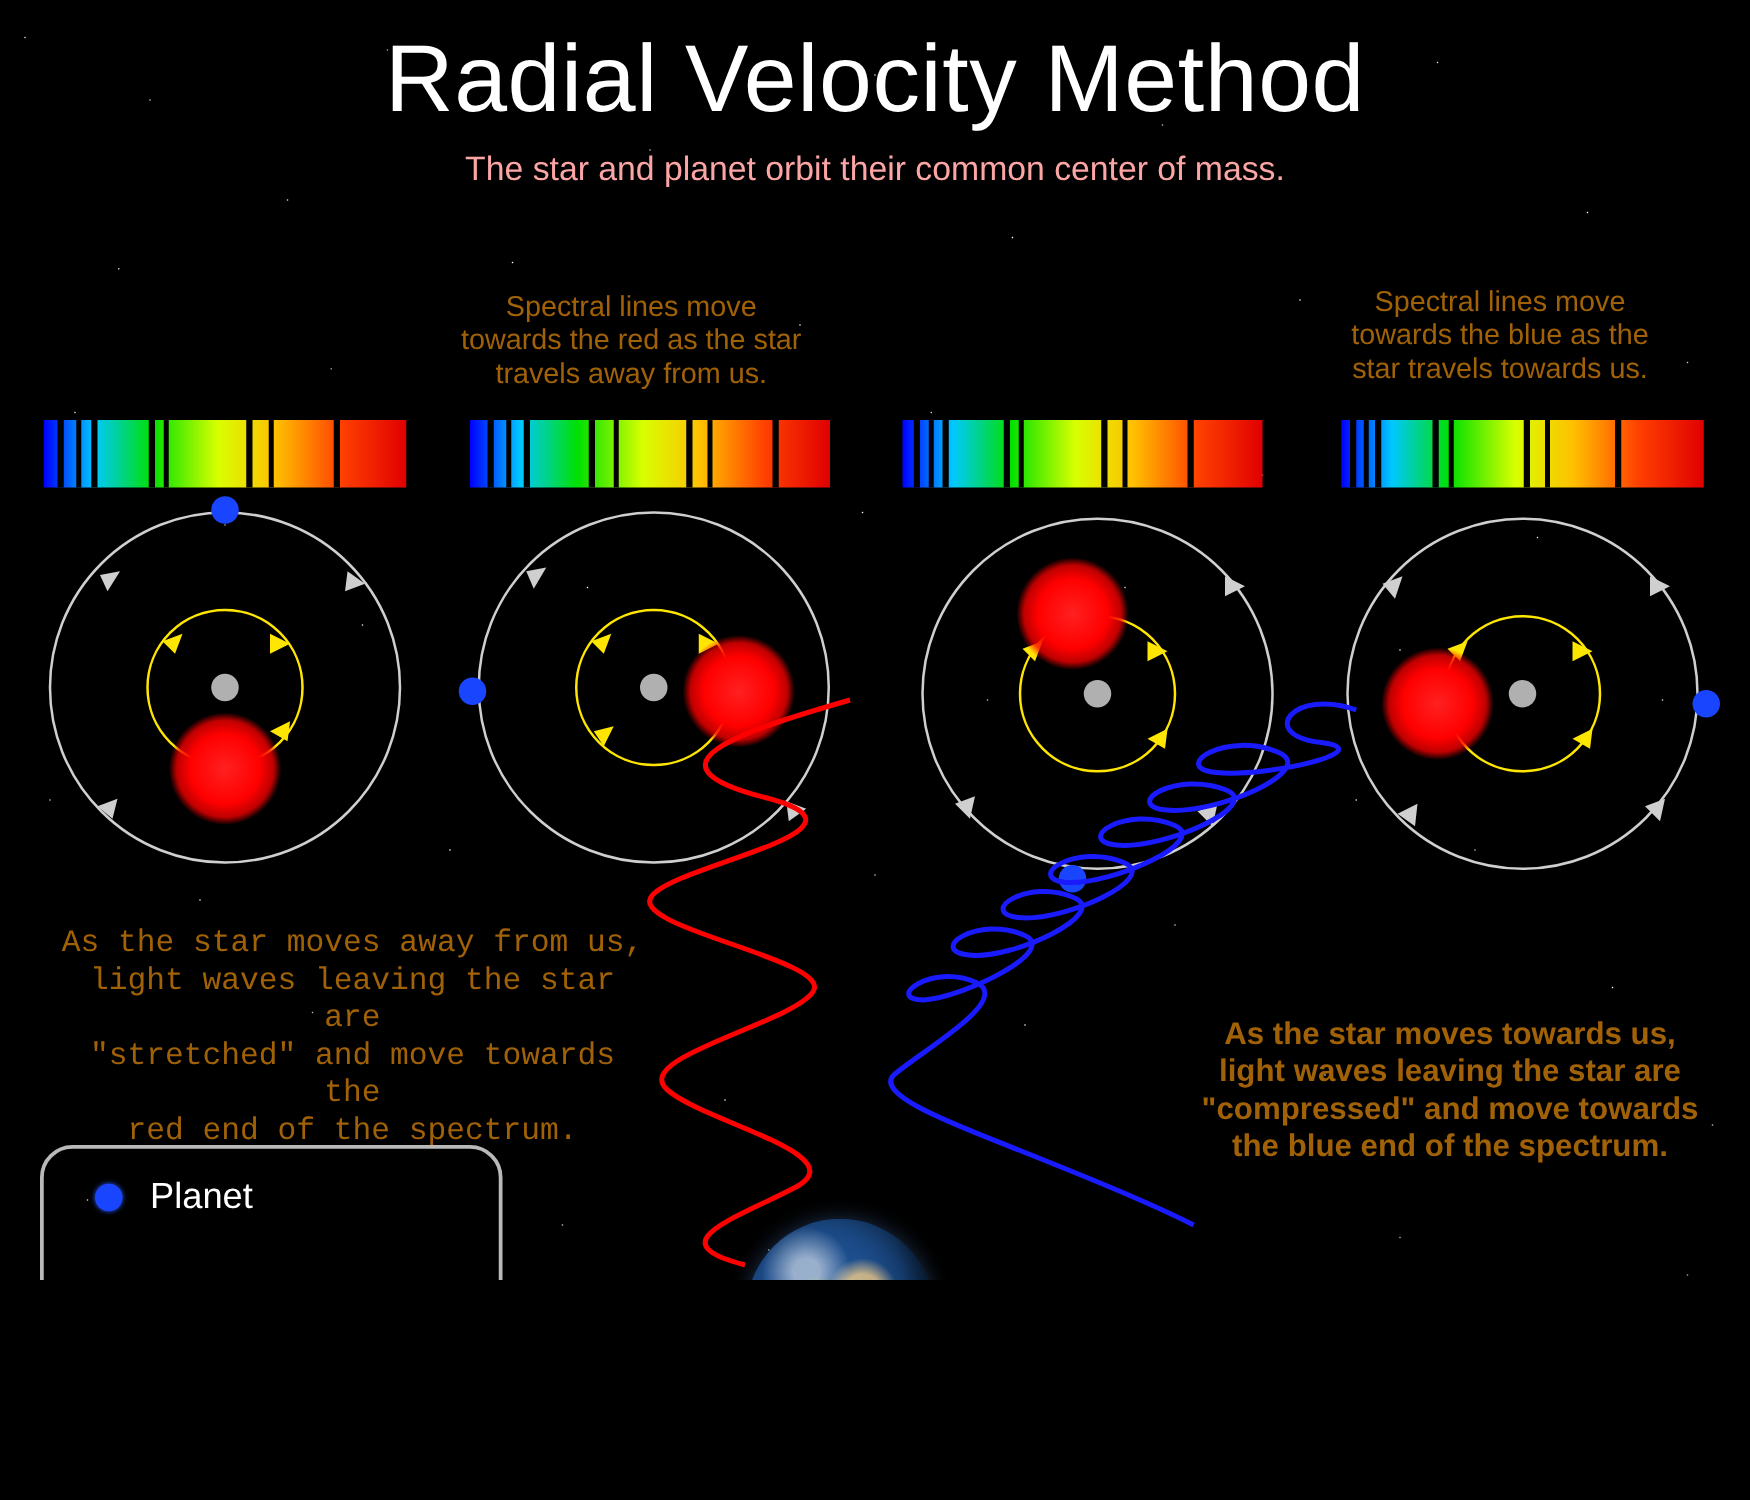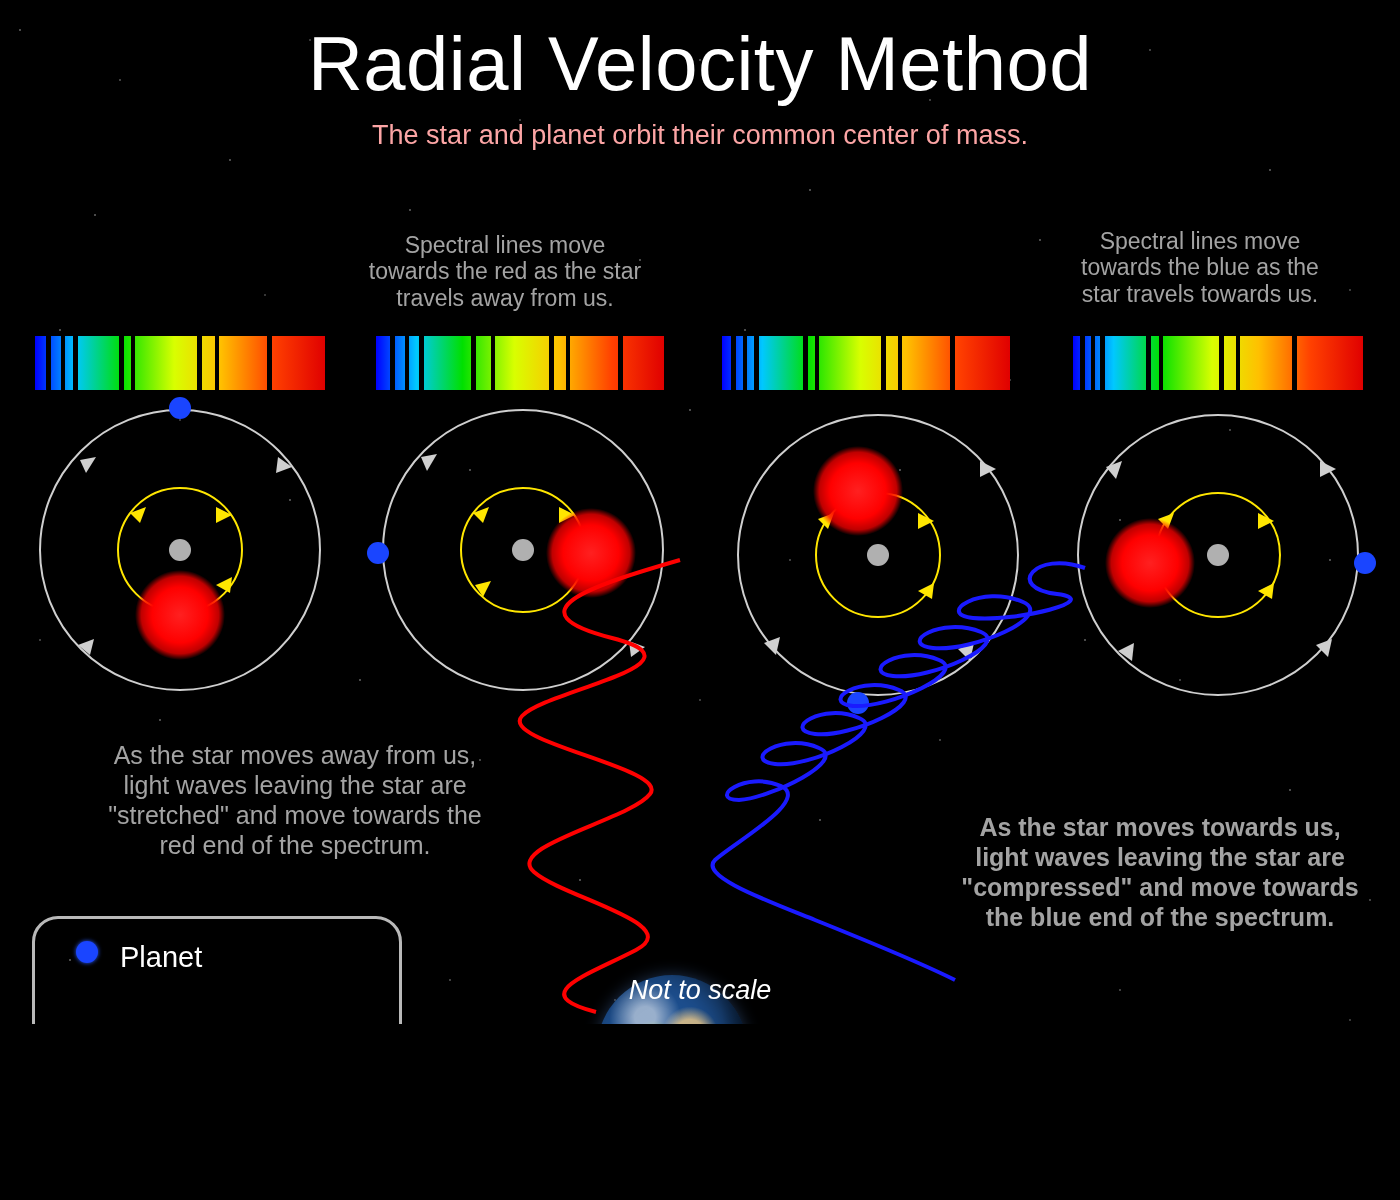--- a/index.html
+++ b/index.html
@@ -94,21 +94,21 @@
     top: 120px;
     text-align: center;
     font-size: 27px;
     color: #fca5a5;
   }
   .caption {
     position: absolute;
     text-align: center;
     font-size: 23px;
     line-height: 1.15;
-    color: #a3a3a3;
+    color: #a16207;
     white-space: pre-line;
   }
   .caption.big {
     font-size: 25px;
     line-height: 1.2;
   }
   .spectrum {
     position: absolute;
     height: 54px;
     border: 0;
@@ -120,20 +120,21 @@
     top: 916px;
     width: 370px;
     height: 230px;
     border: 3px solid #b9b9b9;
     border-radius: 26px;
     box-sizing: border-box;
   }
   .legend-row {
     position: absolute;
     display: flex;
+    align-items: center;
     gap: 22px;
     left: 26px;
     padding-left: 15px;
   }
   .legend-label {
     font-size: 29px;
     color: #fff;
   }
   .dot-planet {
     width: 22px; height: 22px; border-radius: 50%;
@@ -333,21 +334,21 @@
              C 230 54, 276 24, 318 42 C 350 56, 268 92, 228 88
              C 192 84, 236 56, 276 72 C 306 84, 226 120, 188 116
              C 154 112, 196 84, 234 100 C 264 112, 186 148, 148 146
              C 114 142, 156 114, 194 130 C 224 142, 146 178, 110 174
              C 76 170, 118 142, 154 158 C 184 170, 106 208, 70 204
              C 36 200, 78 172, 114 188 C 144 200, 66 238, 34 240
              C 2 240, 40 210, 76 226 C 106 240, 30 282, 10 300
              C -6 316, 60 340, 110 360 C 160 380, 210 400, 250 420" fill="none" stroke="#1a1aff" stroke-width="4"></path>
   </svg>
 
-  <div class="caption big" style="left:60px; top:740px; width:470px;">As the star moves away from us,
+  <div class="caption big" style="left:47px; top:740px; width:470px;font-family:Liberation Mono, monospace;">As the star moves away from us,
 light waves leaving the star are
 "stretched" and move towards the
 red end of the spectrum.</div>
   <div class="caption big" style="left:940px; top:812px; width:440px;font-weight:bold;">As the star moves towards us,
 light waves leaving the star are
 "compressed" and move towards
 the blue end of the spectrum.</div>
 
   <div class="earth"></div>
 
@@ -355,14 +356,13 @@
     <div class="legend-row" style="top:22px;">
       <span class="dot-planet"></span>
       <span class="legend-label">Planet</span>
     </div>
     <div class="legend-row" style="top:128px; gap:0;">
       <span class="dot-star" style="margin-left:-12px;"></span>
       <span class="legend-label" style="margin-left:12px;font-family:Liberation Serif, serif;">Star</span>
     </div>
   </div>
 
-  <div class="notscale">Not to scale</div>
 </div>
 
 </body></html>

